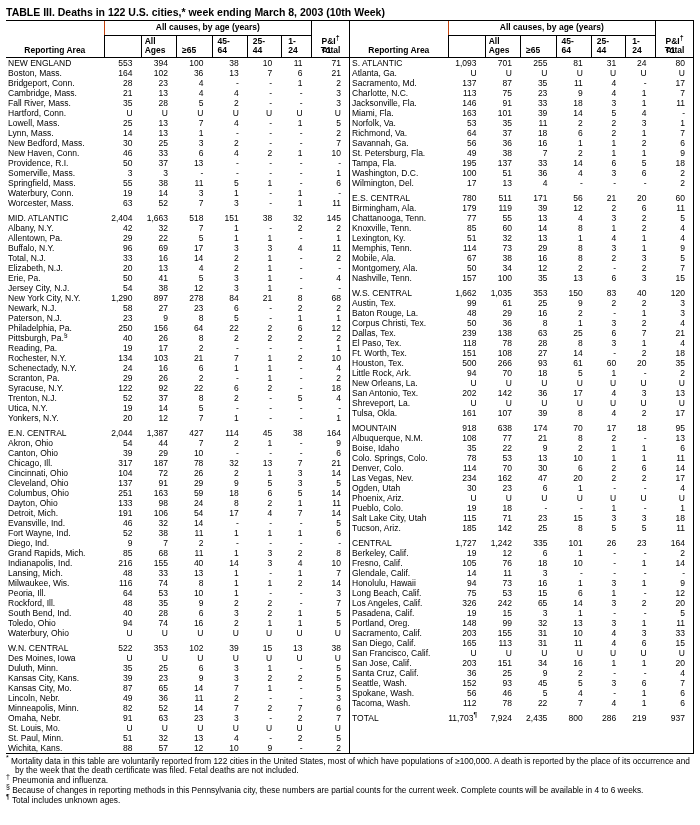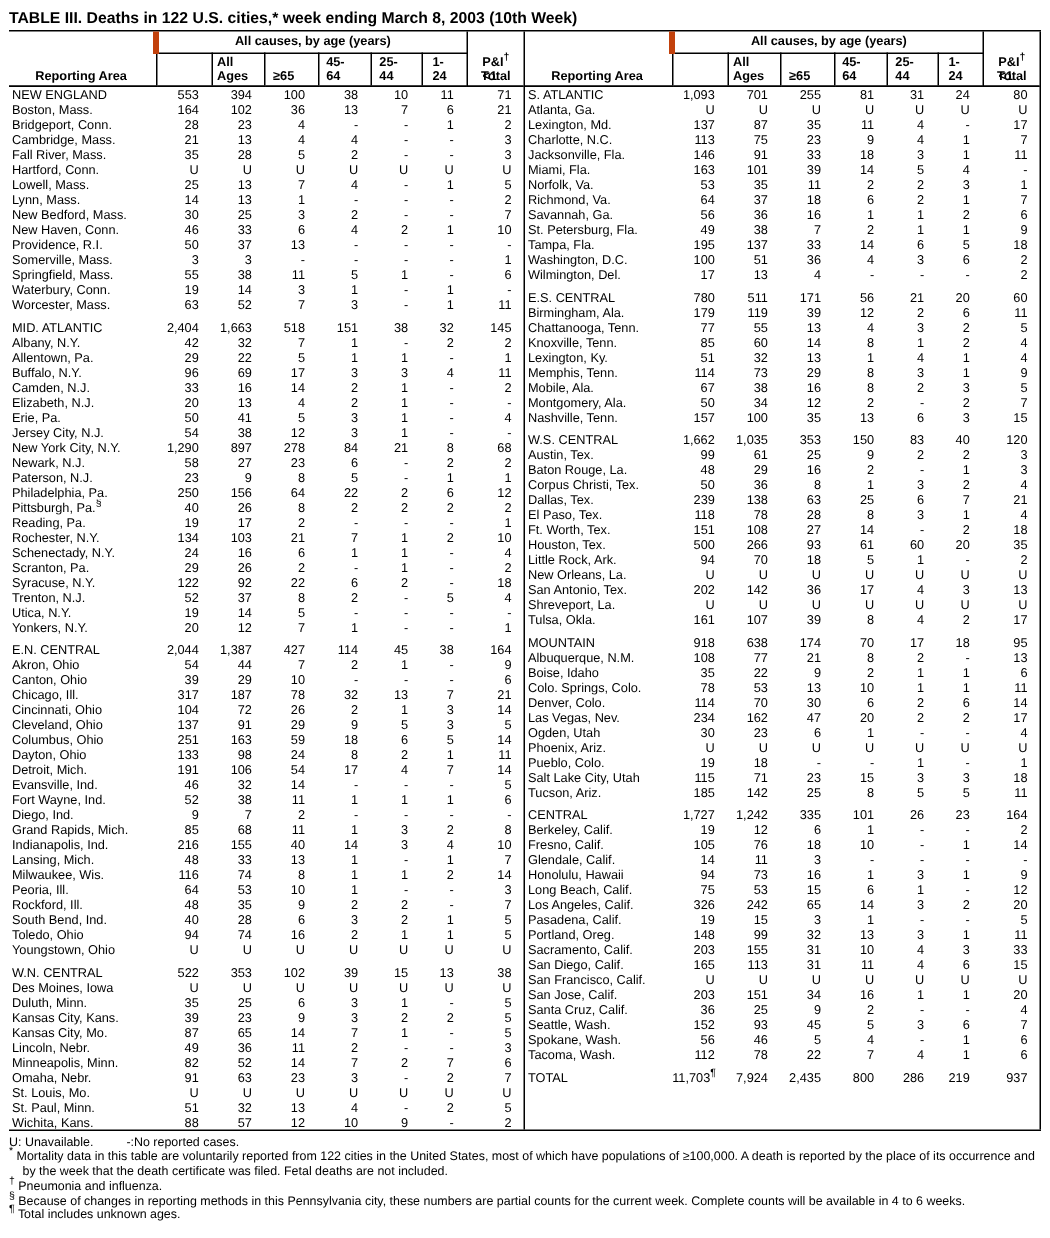--- a/index.html
+++ b/index.html
@@ -9,21 +9,21 @@
   .table-wrap{display:flex;align-items:stretch;border-top:1px solid #000;border-bottom:1px solid #000;}
   .half{width:50%;border-right:1px solid #000;}
   table{border-collapse:collapse;width:100%;table-layout:fixed;}
   col.c-area{width:97px;}
   col.c-all{width:37px;}
   col.c-num{width:35px;}
   col.c-n124{width:33px;}
   col.c-lt1{width:30px;}
   col.c-pi{width:37px;}
   th{font-weight:bold;font-size:8.5px;line-height:9.5px;padding:1px 2px;vertical-align:bottom;}
-  th.h-group{border-left:4px solid #c2410c;border-right:1px solid #000;border-bottom:1px solid #000;text-align:center;padding:2px 0;}
+  th.h-group{border-left:1px solid #c2410c;border-right:1px solid #000;border-bottom:1px solid #000;text-align:center;padding:2px 0;}
   th.h-area{border-bottom:1px solid #000;text-align:center;padding-left:2px;}
   th.h-pi{border-left:1px solid #000;border-bottom:1px solid #000;text-align:center;}
   tr.h2 th{border-left:1px solid #000;border-bottom:1px solid #000;text-align:center;padding-left:40px;}
   td{padding:0;line-height:10px;font-size:8.5px;white-space:nowrap;}
   td.area{text-align:left;padding-left:2px;overflow:hidden;}
   td.num{text-align:right;padding-right:9px;}
   td.pi{text-align:right;padding-right:8px;}
   tr.section-start td{padding-top:5px;}
   sup{font-size:7px;line-height:0;}
   .footer{margin-top:3px;font-size:8.3px;line-height:9.8px;}
@@ -249,21 +249,21 @@
               <td class="area">Buffalo, N.Y.</td>
               <td class="num">96</td>
               <td class="num">69</td>
               <td class="num">17</td>
               <td class="num">3</td>
               <td class="num">3</td>
               <td class="num">4</td>
               <td class="pi">11</td>
             </tr>
             <tr>
-              <td class="area">Camden, N.J.</td>
+              <td class="area">Total, N.J.</td>
               <td class="num">33</td>
               <td class="num">16</td>
               <td class="num">14</td>
               <td class="num">2</td>
               <td class="num">1</td>
               <td class="num">-</td>
               <td class="pi">2</td>
             </tr>
             <tr>
               <td class="area">Elizabeth, N.J.</td>
@@ -619,21 +619,21 @@
               <td class="area">Toledo, Ohio</td>
               <td class="num">94</td>
               <td class="num">74</td>
               <td class="num">16</td>
               <td class="num">2</td>
               <td class="num">1</td>
               <td class="num">1</td>
               <td class="pi">5</td>
             </tr>
             <tr>
-              <td class="area">Youngstown, Ohio</td>
+              <td class="area">Waterbury, Ohio</td>
               <td class="num">U</td>
               <td class="num">U</td>
               <td class="num">U</td>
               <td class="num">U</td>
               <td class="num">U</td>
               <td class="num">U</td>
               <td class="pi">U</td>
             </tr>
             <tr class="section-start">
               <td class="area">W.N. CENTRAL</td>
@@ -790,21 +790,21 @@
               <td class="area">Atlanta, Ga.</td>
               <td class="num">U</td>
               <td class="num">U</td>
               <td class="num">U</td>
               <td class="num">U</td>
               <td class="num">U</td>
               <td class="num">U</td>
               <td class="pi">U</td>
             </tr>
             <tr>
-              <td class="area">Lexington, Md.</td>
+              <td class="area">Sacramento, Md.</td>
               <td class="num">137</td>
               <td class="num">87</td>
               <td class="num">35</td>
               <td class="num">11</td>
               <td class="num">4</td>
               <td class="num">-</td>
               <td class="pi">17</td>
             </tr>
             <tr>
               <td class="area">Charlotte, N.C.</td>
@@ -1415,23 +1415,20 @@
               <td class="num">286</td>
               <td class="num">219</td>
               <td class="pi">937</td>
             </tr>
           </tbody>
       </table>
     </div>
   </div>
 
   <div class="footer">
-    <div class="legend">
-      <span>U: Unavailable.</span><span class="l2">-:No reported cases.</span>
-    </div>
     <div>
         <div class="footnote"><sup>*</sup> Mortality data in this table are voluntarily reported from 122 cities in the United States, most of which have populations of ≥100,000. A death is reported by the place of its occurrence and by the week that the death certificate was filed. Fetal deaths are not included.</div>
         <div class="footnote"><sup>†</sup> Pneumonia and influenza.</div>
         <div class="footnote"><sup>§</sup> Because of changes in reporting methods in this Pennsylvania city, these numbers are partial counts for the current week. Complete counts will be available in 4 to 6 weeks.</div>
         <div class="footnote"><sup>¶</sup> Total includes unknown ages.</div>
       </div>
   </div>
 </div>
 
 </body></html>

